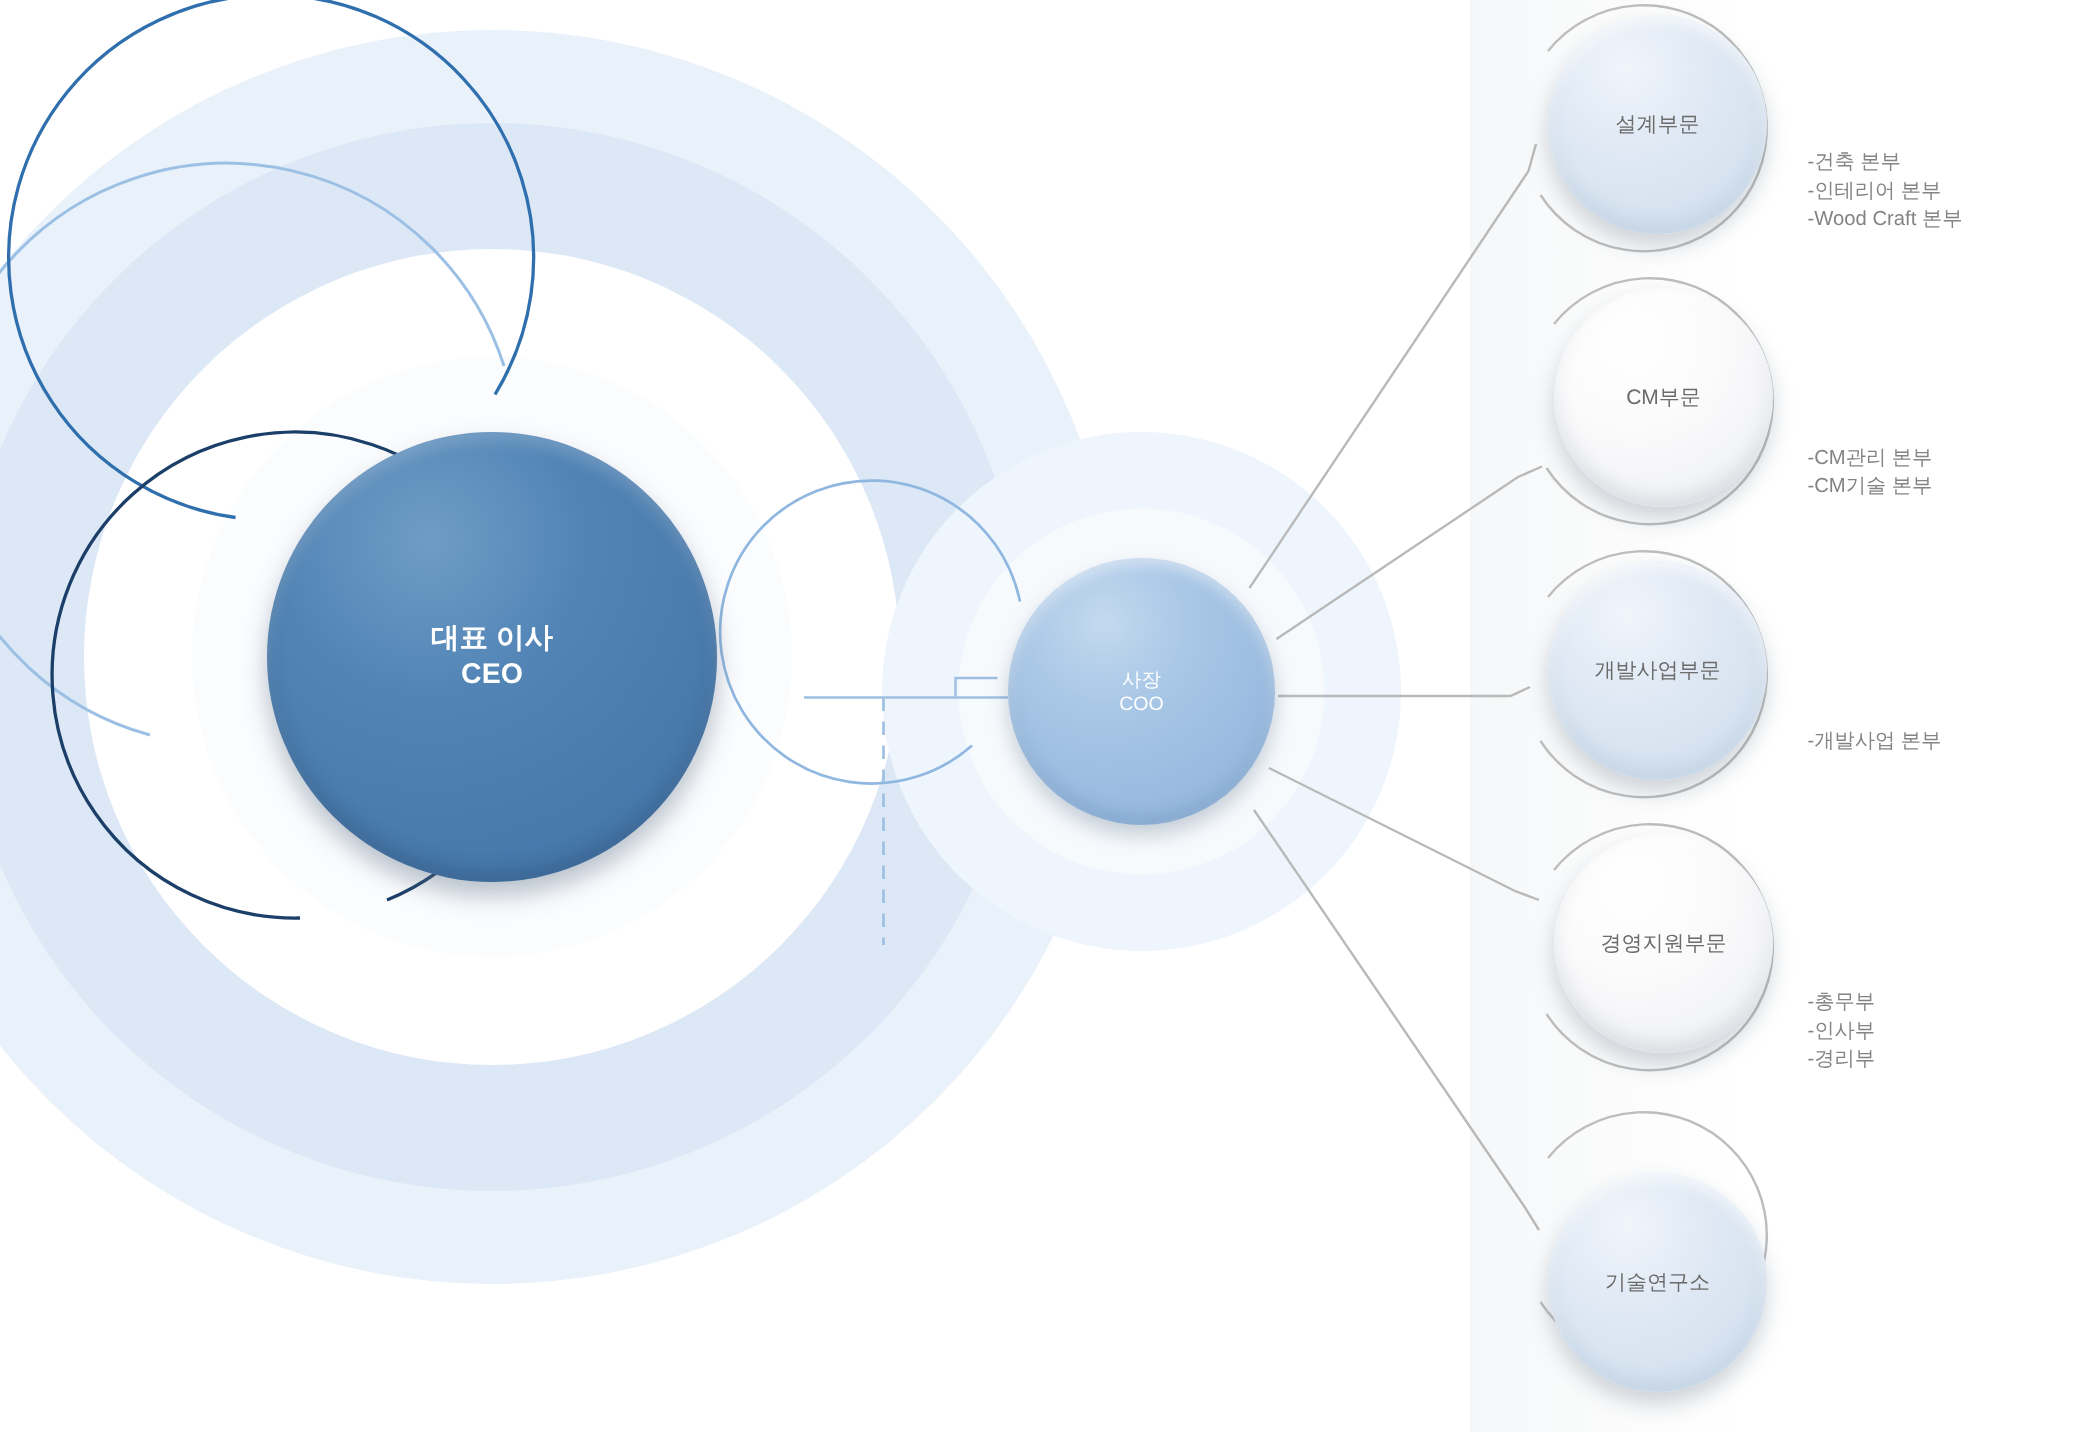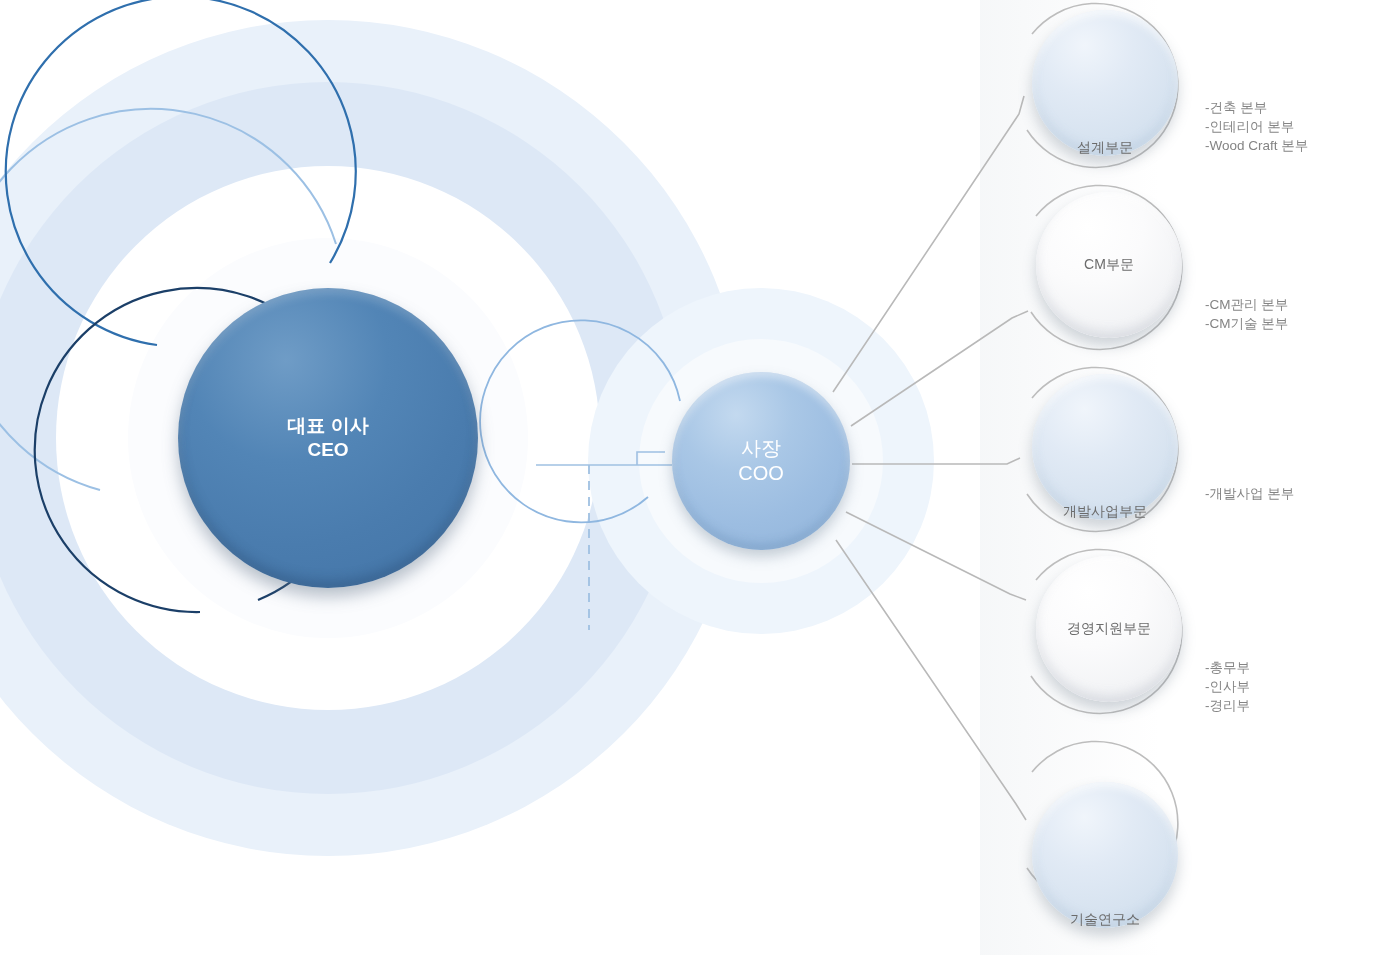--- a/index.html
+++ b/index.html
@@ -61,21 +61,21 @@
   .node-coo {
     left: 672px; top: 372px;
     width: 178px; height: 178px;
     background:
       radial-gradient(circle at 36% 24%, #c3d9ef 0%, #a9c7e6 32%, #9cbde1 62%, #90b3d9 100%);
     box-shadow:
       0 7px 13px rgba(100,120,140,0.34),
       inset 0 -6px 10px rgba(90,130,175,0.32),
       inset 0 4px 9px rgba(255,255,255,0.55);
     color: #ffffff;
-    font-size: 20px;
+    font-size: 13px;
     font-weight: 400;
   }
 
   
   .node-advisory {
     left: 513px; top: 643px;
     width: 152px; height: 152px;
     background:
       radial-gradient(circle at 36% 24%, #ffffff 0%, #fcfcfd 38%, #f4f5f7 70%, #eceef1 100%);
     box-shadow:
@@ -92,21 +92,20 @@
     font-size: 14px;
     color: #6b6b6b;
   }
   .node-div.blue {
     background:
       radial-gradient(circle at 36% 24%, #f0f5fb 0%, #e1eaf5 34%, #d7e3f0 66%, #ccdcec 100%);
     box-shadow:
       0 8px 14px rgba(110,125,140,0.32),
       inset 0 -6px 11px rgba(150,175,200,0.28),
       inset 0 4px 9px rgba(255,255,255,0.85);
-    align-items: flex-end;
   }
   .node-div.white {
     background:
       radial-gradient(circle at 36% 24%, #ffffff 0%, #fbfbfc 38%, #f3f4f6 70%, #eaebee 100%);
     box-shadow:
       0 8px 14px rgba(110,125,140,0.32),
       inset 0 -6px 11px rgba(158,166,178,0.28),
       inset 0 4px 9px rgba(255,255,255,0.92);
   }
 

